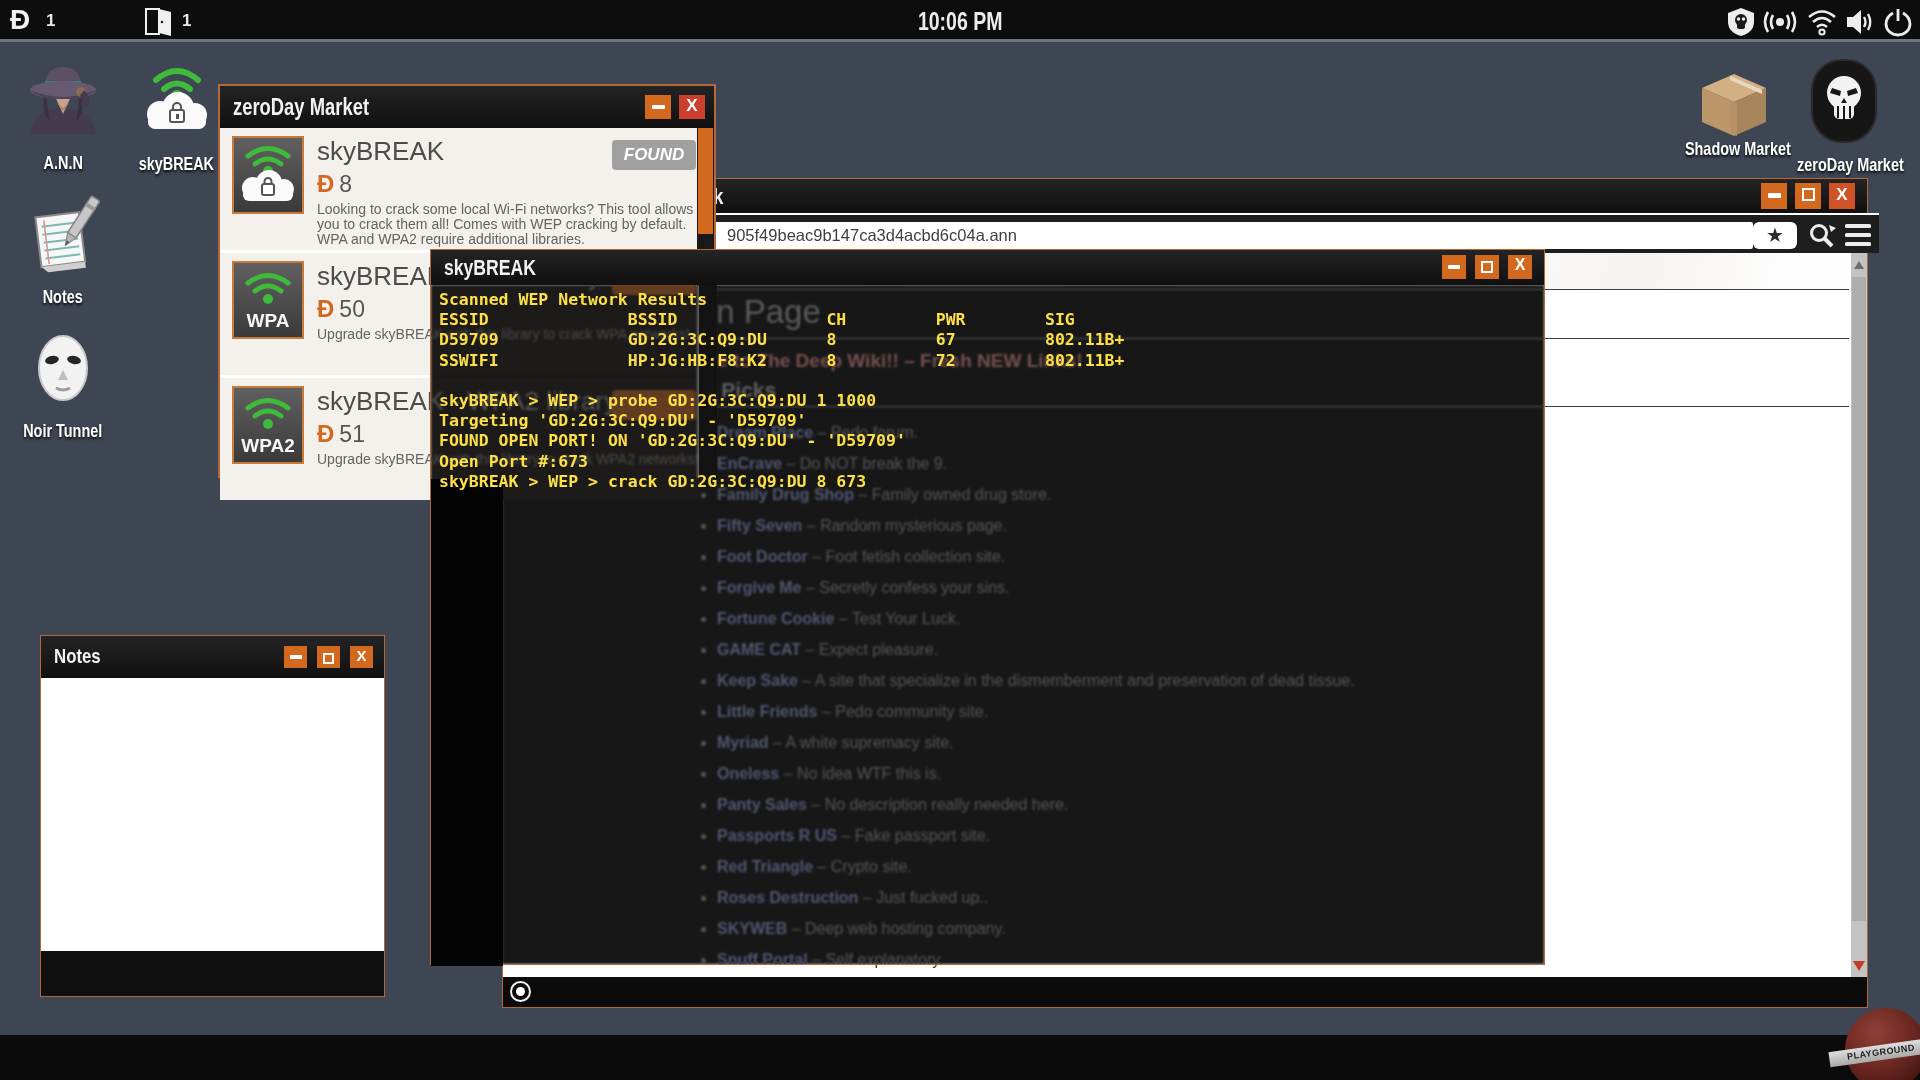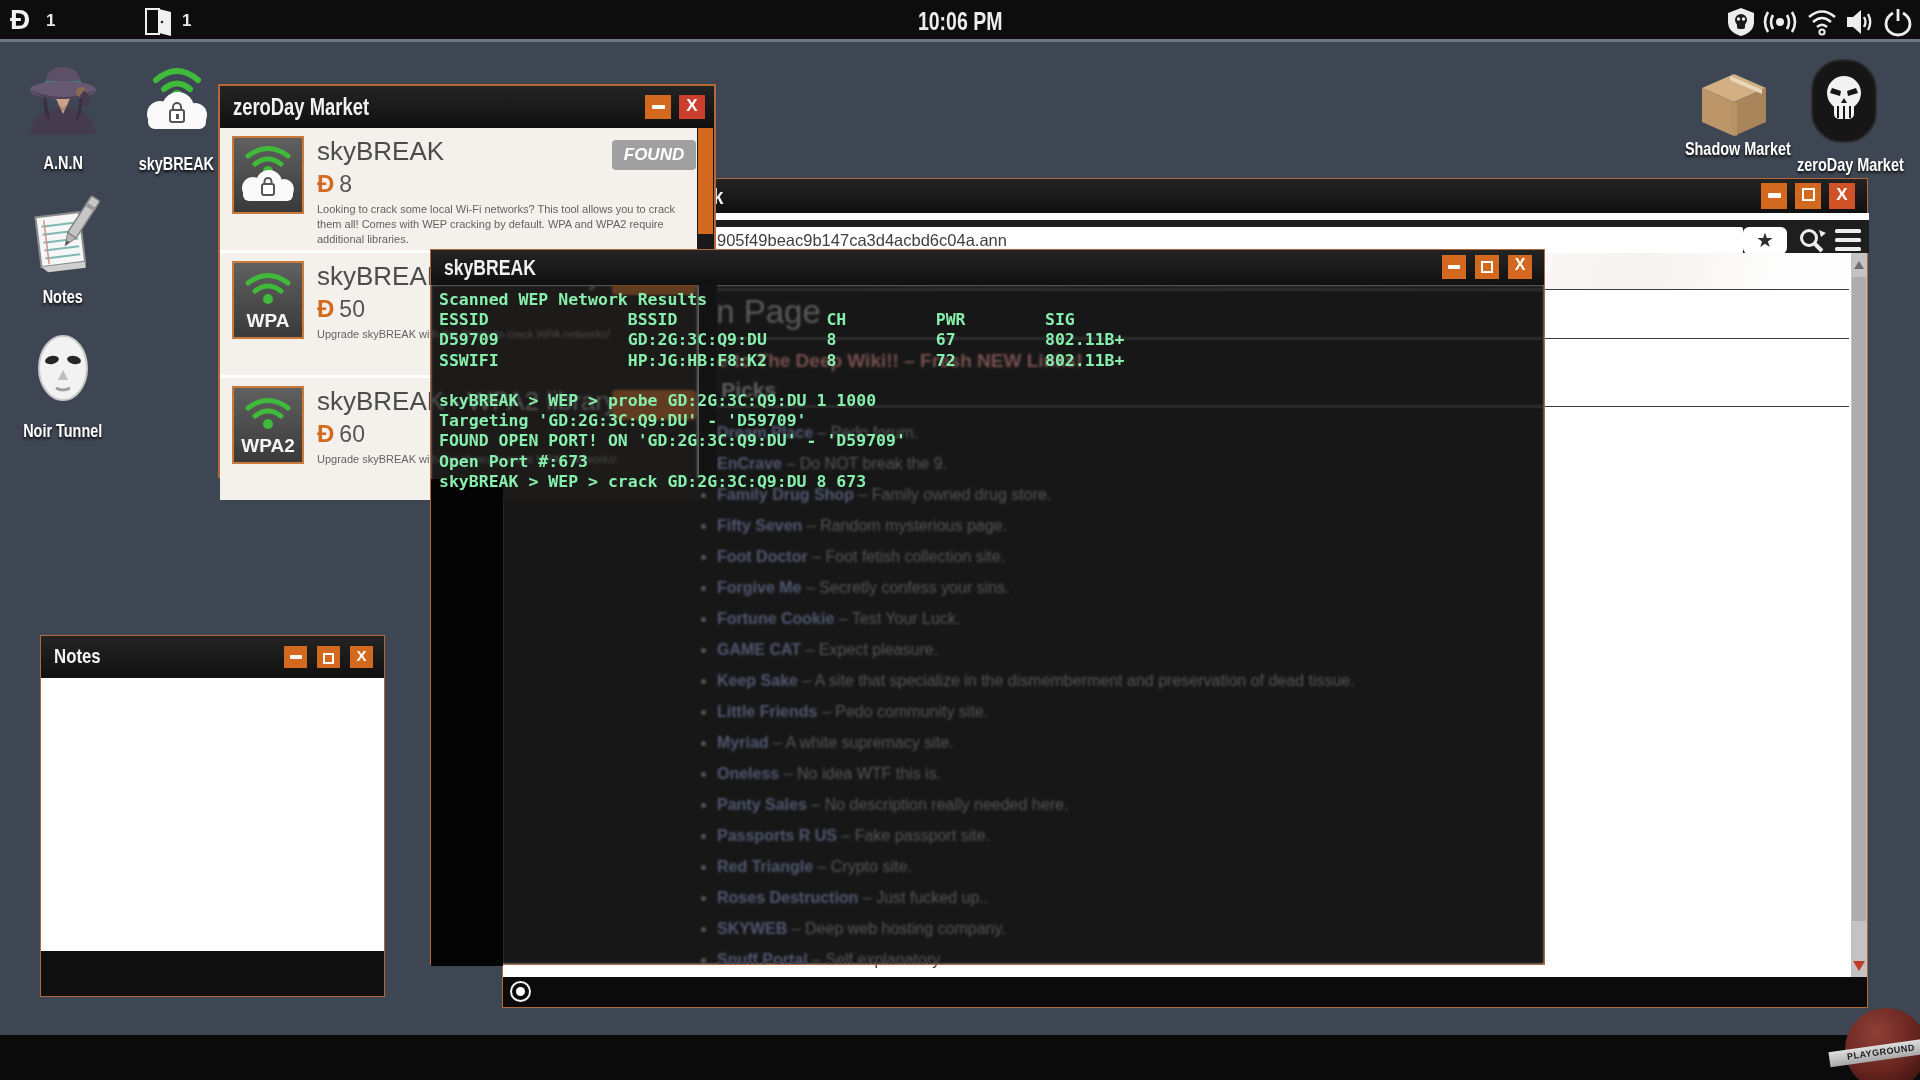--- a/index.html
+++ b/index.html
@@ -25,21 +25,21 @@
 .titlebar{position:absolute;left:0;top:0;right:0;background:linear-gradient(#242424,#101010);overflow:hidden}
 .wtitle{position:absolute;left:13px;color:#f2f2f2;font-weight:bold}
 .tbtn{position:absolute;background:#d2691e;color:#fff;font-weight:bold;text-align:center;font-family:"Liberation Sans",sans-serif}
 .tbtn .glyph{position:absolute;left:0;right:0}
 .minbar{display:block;margin:0 auto;width:13px;height:4.5px;background:#fff;border-radius:1px}
 
 
 #browser{left:502px;top:178px;width:1366px;height:830px;z-index:10}
 #browser .titlebar{height:34px}
 #browser .wtitle{top:5px;font-size:22px}
-#br-nav{position:absolute;left:2px;top:34px;width:100%;height:40px;background:#1e1e1e;border-top:7px solid #ffffff}
+#br-nav{position:absolute;left:12px;top:34px;width:100%;height:40px;background:#1e1e1e;border-top:2px solid #ffffff}
 #br-url{position:absolute;left:6px;top:7px;width:1232px;height:27px;background:#fff;border:0;border-radius:2px;font-size:16.5px;color:#3f3f3f;padding-left:206px;font-family:"Liberation Sans",sans-serif}
 #br-star-pill{position:absolute;left:1238px;top:7px;width:44px;height:27px;background:#fff;border-radius:6px;text-align:center;color:#2f2f2f;font-size:20px;line-height:26px}
 #br-content{position:absolute;left:0;top:74px;width:100%;height:726px;background:#fff;overflow:hidden}
 #wiki{position:absolute;left:0;top:0;right:16px;bottom:0;padding:0 0 0 158px}
 #wiki-topstrip{height:37px;background:linear-gradient(105deg,#fefefe 15%,#f0eeea 28%,#fbfbfa 38%,#f2f0ec 52%,#fdfdfc 66%,#f5f3f0 82%,#fefefe 95%);border-bottom:1px solid #3c3c3c;margin-right:2px}
 #wiki h1{font-size:33px;font-weight:normal;color:#2e2e2e;padding:3px 0 7px 2px;border-bottom:1px solid #3c3c3c;margin-right:2px}
 #wiki-notice{margin-top:11px;margin-left:-16px;font-size:19px;font-weight:bold;color:#8e1b1b}
 #wiki h2{margin-top:6px;font-size:21px;color:#222;padding-bottom:4px;border-bottom:1px solid #3c3c3c;margin-right:2px}
 #wiki ul{margin-top:10px;padding-left:56px}
 #wiki li{font-size:16px;line-height:31px;color:#3c3c3c}
@@ -58,31 +58,31 @@
 #zeroday .wtitle{top:8px;font-size:23px}
 #zd-content{position:absolute;left:0;top:42px;width:100%;height:350px;background:#fff}
 #zd-scroll{position:absolute;right:0;top:0;width:17px;height:100%;background:#191919}
 #zd-thumb{position:absolute;left:1px;right:1px;top:0;height:106px;background:#d2691e}
 .card{position:relative;width:479px;height:122px;background:#f4f1ed;margin-bottom:3px}
 .tile{position:absolute;left:12px;top:8px;width:72px;height:78px;background:linear-gradient(#606060,#3a3a3a);border:2px solid #c87a3a}
 .pname{position:absolute;left:97px;top:8px;font-size:26px;color:#4c4c4c}
 .prow{position:absolute;left:97px;top:42px}
 .dsym{color:#d2691e;font-weight:bold;font-size:24px}
 .pval{color:#555;font-size:23px;padding-left:5px}
-.pdesc{position:absolute;left:97px;top:74px;width:385px;font-size:11px;line-height:15px;color:#636363}
+.pdesc{position:absolute;left:97px;top:74px;width:385px;font-size:14px;line-height:15px;color:#636363}
 .badge{position:absolute;left:392px;top:12px;width:84px;height:30px;background:#a0a0a0;border-radius:4px;color:#fff;font-style:italic;font-weight:bold;font-size:17px;text-align:center;line-height:30px}
 .buybtn{position:absolute;left:392px;top:12px;width:84px;height:30px;background:#d2691e;border-radius:4px}
 
 
 #terminal{left:430px;top:249px;width:1115px;height:716px;z-index:30;background:transparent}
 #terminal .titlebar{height:35px}
 #terminal .wtitle{top:5px;font-size:22px}
 #term-body{position:absolute;left:0;top:35px;right:0;bottom:0;background:rgba(0,0,0,.22);backdrop-filter:invert(.82) hue-rotate(180deg) brightness(.65) saturate(1.1) blur(1.2px)}
 #term-cover{position:absolute;left:0;top:229px;width:72px;height:487px;background:#040404}
-#term-text{position:absolute;left:8px;top:40px;font-family:"DejaVu Sans Mono",monospace;font-weight:bold;font-size:16.5px;line-height:20.2px;color:#86efac;white-space:pre}
+#term-text{position:absolute;left:8px;top:40px;font-family:"DejaVu Sans Mono",monospace;font-weight:bold;font-size:16.5px;line-height:20.2px;color:#fde047;white-space:pre}
 
 
 #notes{left:40px;top:635px;width:345px;height:362px;z-index:25}
 #notes .titlebar{height:42px}
 #notes .wtitle{top:8px;font-size:21px}
 #notes-body{position:absolute;left:0;top:42px;width:100%;bottom:45px;background:#fff}
 #notes-strip{position:absolute;left:0;bottom:0;width:100%;height:45px;background:#dadada}
 #notes-input{position:absolute;left:8px;top:8px;width:327px;height:29px;border:1px solid #b0b0b0;border-radius:6px;font-size:16px;font-style:italic;padding-left:12px;color:#555}
 #notes-input::placeholder{color:#a9a9a9}
 
@@ -363,21 +363,21 @@
     <div class="card">
       <div class="tile">
         <svg width="68" height="74" viewBox="0 0 68 74">
             <path d="M14 20 Q34 5 54 20" stroke="#3fba3a" stroke-width="5" fill="none" stroke-linecap="round"></path>
             <path d="M21 28 Q34 18 47 28" stroke="#3fba3a" stroke-width="5" fill="none" stroke-linecap="round"></path>
             <circle cx="34" cy="36" r="5" fill="#3fba3a"></circle>
             <text x="34" y="64" text-anchor="middle" font-family="Liberation Sans,sans-serif" font-size="19" font-weight="bold" fill="#f5f5f5">WPA2</text>
           </svg>
       </div>
       <div class="pname">skyBREAK - WPA2 library</div>
-      <div class="prow"><span class="dsym">Ð</span><span class="pval">60</span></div>
+      <div class="prow"><span class="dsym">Ð</span><span class="pval">51</span></div>
       <div class="buybtn"></div>
       <div class="pdesc">Upgrade skyBREAK with this library to crack WPA2 networks!</div>
     </div>
     <div id="zd-scroll">
         <div id="zd-thumb"></div>
       </div>
   </div>
 </div>
 
 <div id="terminal" class="win">

